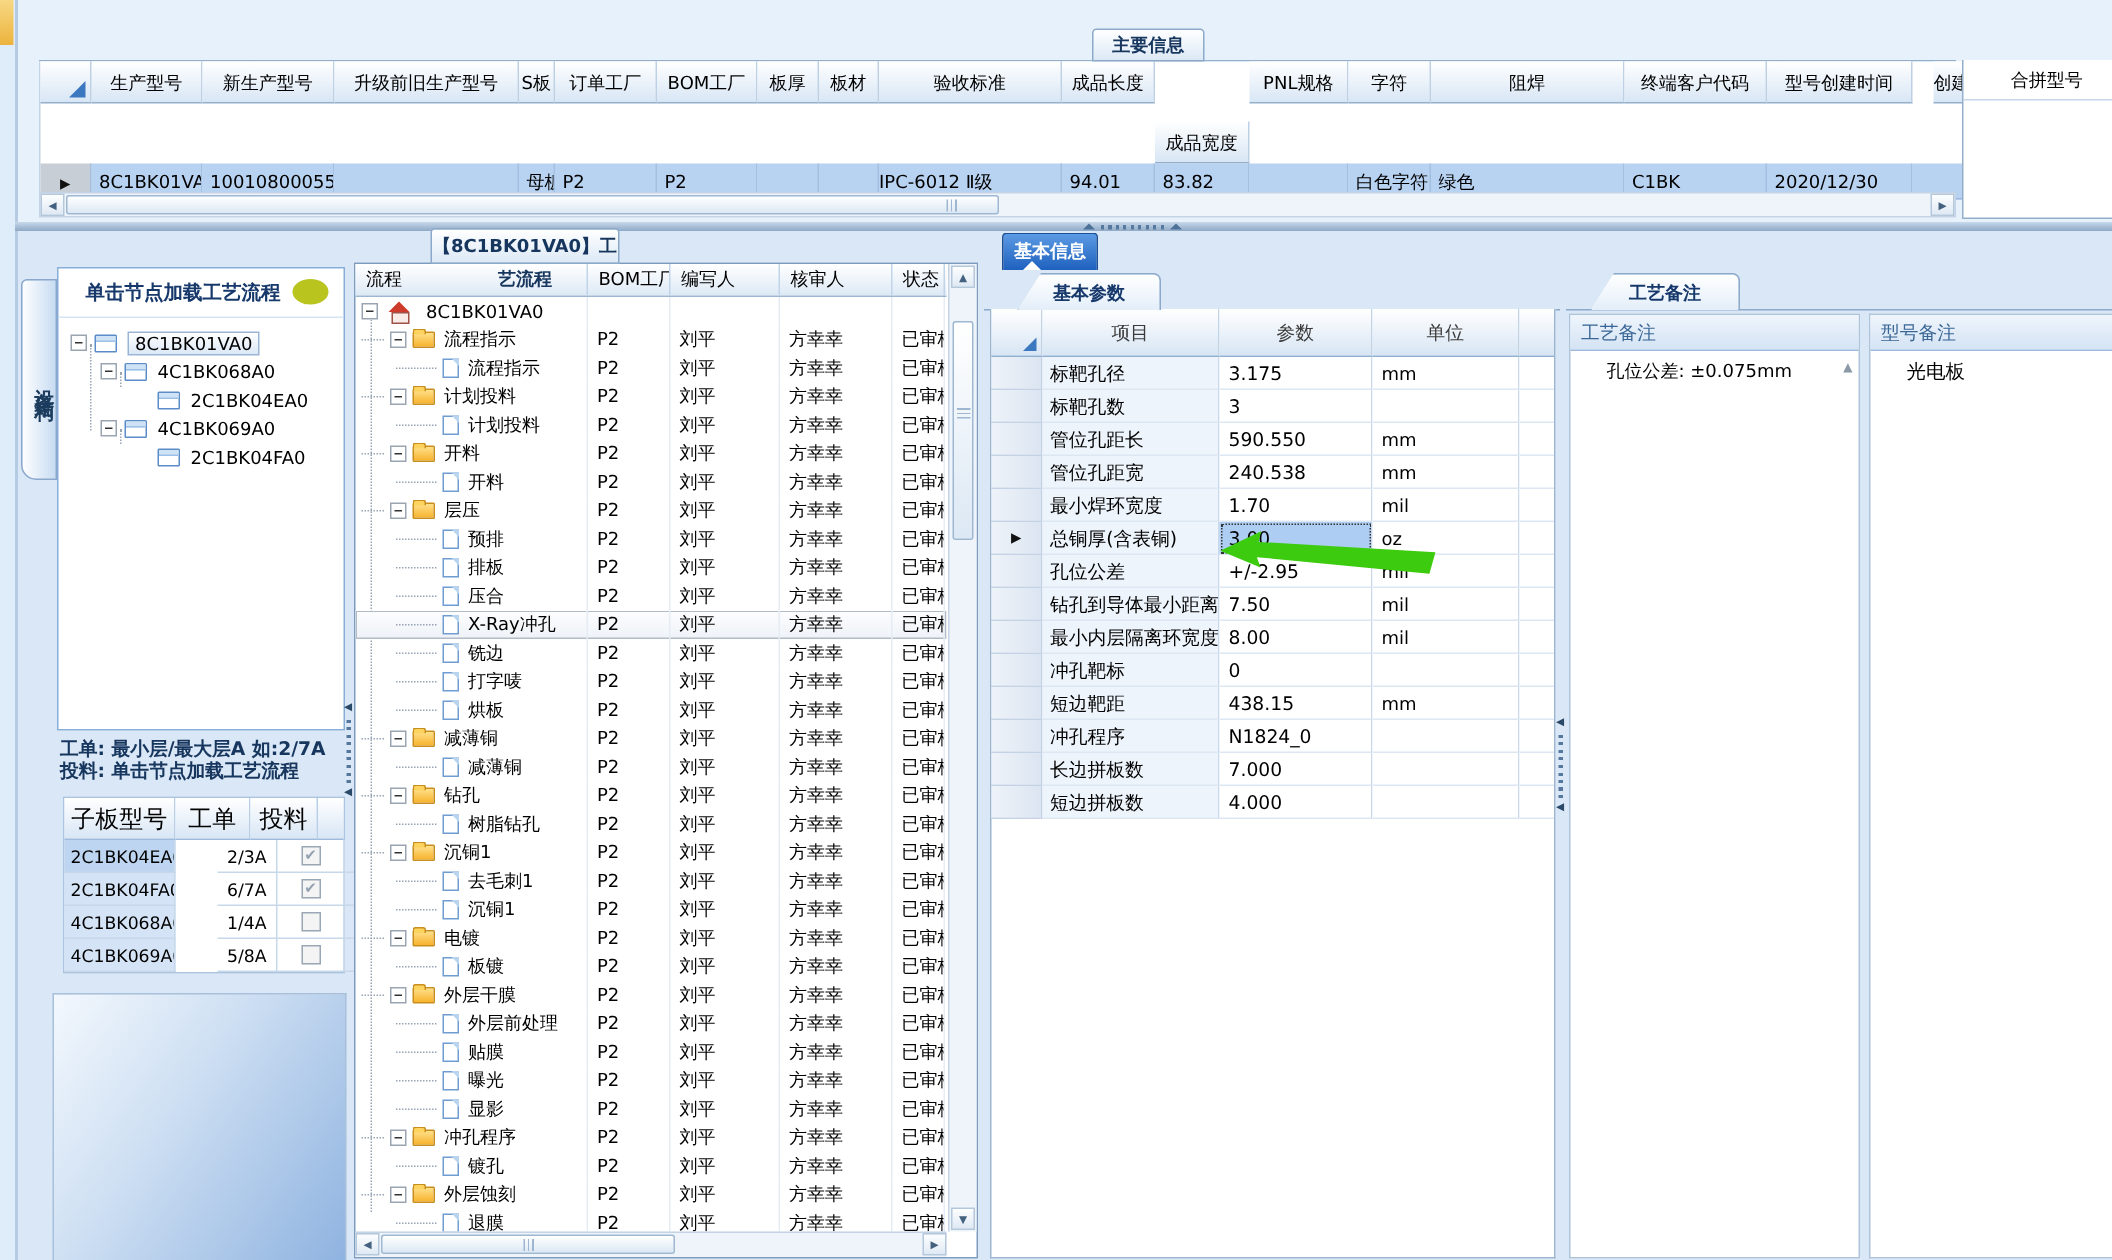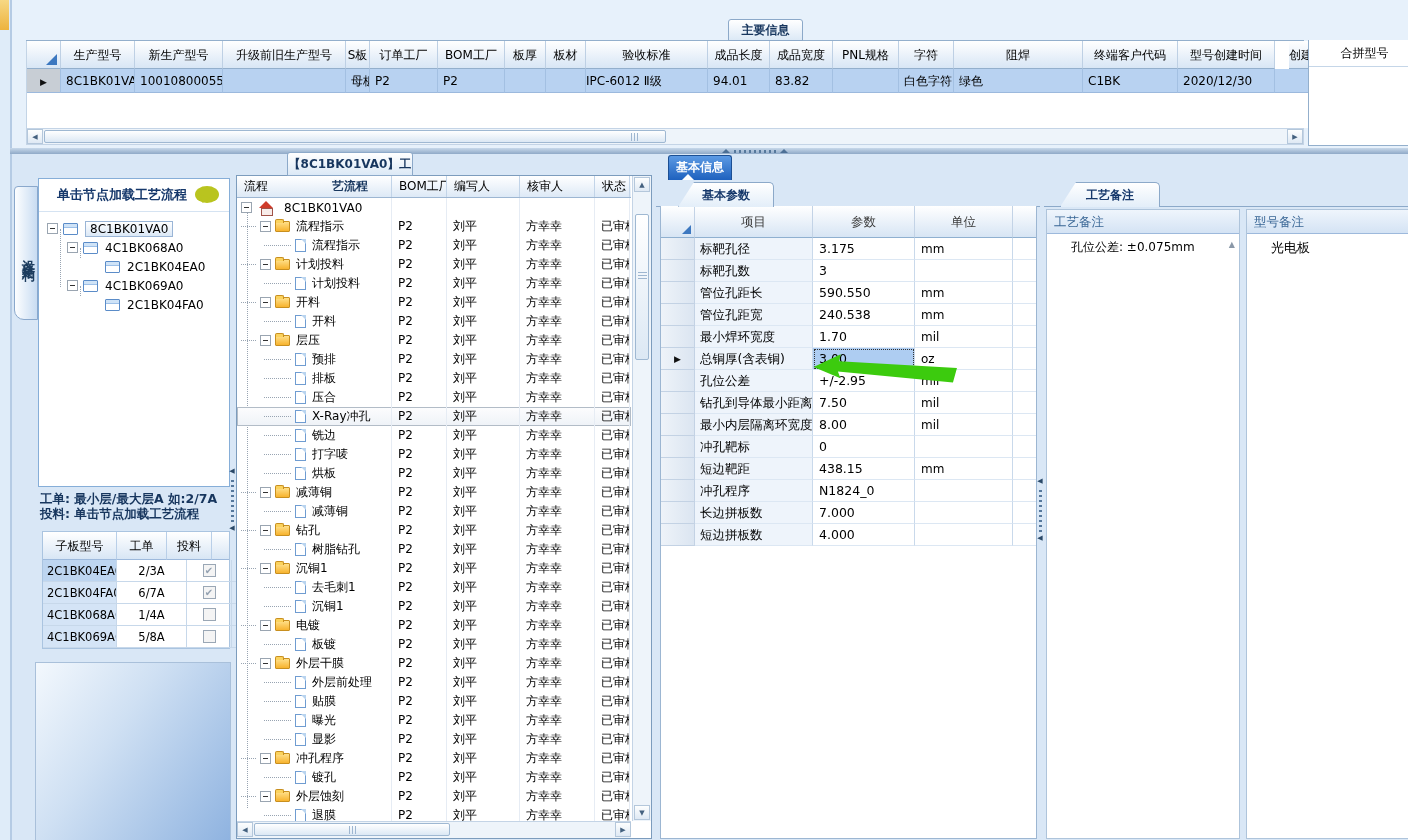--- a/index.html
+++ b/index.html
@@ -72,26 +72,26 @@
   .ltlab { margin-left:7px; font-size:12px; white-space:nowrap; }
   .ltlab.sel { background:linear-gradient(#ffffff,#dbe8f6); border:1px solid #9ab5d6; padding:0 4px; }
   .stub { width:13px; flex:none; }
   .vdot { position:absolute; border-left:1px dotted #98a4b2; width:0; }
 
   #notes { left:40px; top:491px; width:196px; color:#17365e; font-weight:bold; font-size:12.5px; line-height:15px; }
 
   #sub-table { left:42px; top:531px; width:188px; background:#fff; border:1px solid #aac4e0; }
   .shead { display:flex; }
   .sh { height:28px; line-height:28px; text-align:center; background:linear-gradient(#ffffff,#d8e6f5);
-        border-right:1px solid #b9cfe8; border-bottom:1px solid #9db9dc; font-size:12px; flex:none; overflow:hidden; }
+        border-right:1px solid #b9cfe8; border-bottom:1px solid #9db9dc; font-size:16px; flex:none; overflow:hidden; }
   .srow { display:flex; }
   .sc { height:22px; line-height:22px; border-right:1px solid #c7d8ea; border-bottom:1px solid #c7d8ea; flex:none; overflow:hidden; font-size:11.5px; }
   .sc1 { width:74px; background:#d4e4f6; padding-left:4px; }
   .srow:first-child .sc1 { background:#bdd5f0; }
-  .sc2 { width:70px; text-align:center; }
+  .sc2 { width:40px; text-align:center;margin-left:28px; }
   .sc3 { width:45px; display:flex; align-items:center; justify-content:center; }
   .sc4 { width:17px; border-right:none; }
   .cb { width:13px; height:13px; background:#f4f4f4; border:1px solid #9aa7b5; font-size:10px; line-height:11px; text-align:center; color:#93a1b1; }
 
   #grad-box { left:35px; top:662px; width:196px; height:178px; border:1px solid #a9c0da; border-bottom:none;
               background:linear-gradient(125deg,#f3f8fd 0%,#cfe0f3 40%,#8fb3e0 100%); }
 
   .vgrip { width:8px; display:flex; flex-direction:column; align-items:center; gap:3px; z-index:4; }
   .vgrip .dots { width:3px; height:44px; background:repeating-linear-gradient(0deg,#56789c 0 2px,transparent 2px 5px); }
   .vgrip .a { color:#2a4968; font-size:7px; line-height:7px; }
@@ -179,21 +179,21 @@
       <div class="th" style="width: 74px;">生产型号</div>
           <div class="th" style="width: 88px;">新生产型号</div>
           <div class="th" style="width: 123px;">升级前旧生产型号</div>
           <div class="th" style="width: 24px;">S板</div>
           <div class="th" style="width: 68px;">订单工厂</div>
           <div class="th" style="width: 67px;">BOM工厂</div>
           <div class="th" style="width: 41px;">板厚</div>
           <div class="th" style="width: 40px;">板材</div>
           <div class="th" style="width: 122px;">验收标准</div>
           <div class="th" style="width: 62px;">成品长度</div>
-          <div class="th" style="width: 63px;">成品宽度</div>
+          <div class="th" style="width: 63px; margin-top: 40px;">成品宽度</div>
           <div class="th" style="width: 66px;">PNL规格</div>
           <div class="th" style="width: 55px;">字符</div>
           <div class="th" style="width: 129px;">阻焊</div>
           <div class="th" style="width: 95px;">终端客户代码</div>
           <div class="th" style="width: 97px;">型号创建时间</div>
           <div class="th" style="width: 34px; margin-left: 14px;">创建人</div>
         </div>
       <div id="top-row" class="trow">
         <div class="td corner">
           <span class="rowmark">▶</span>

